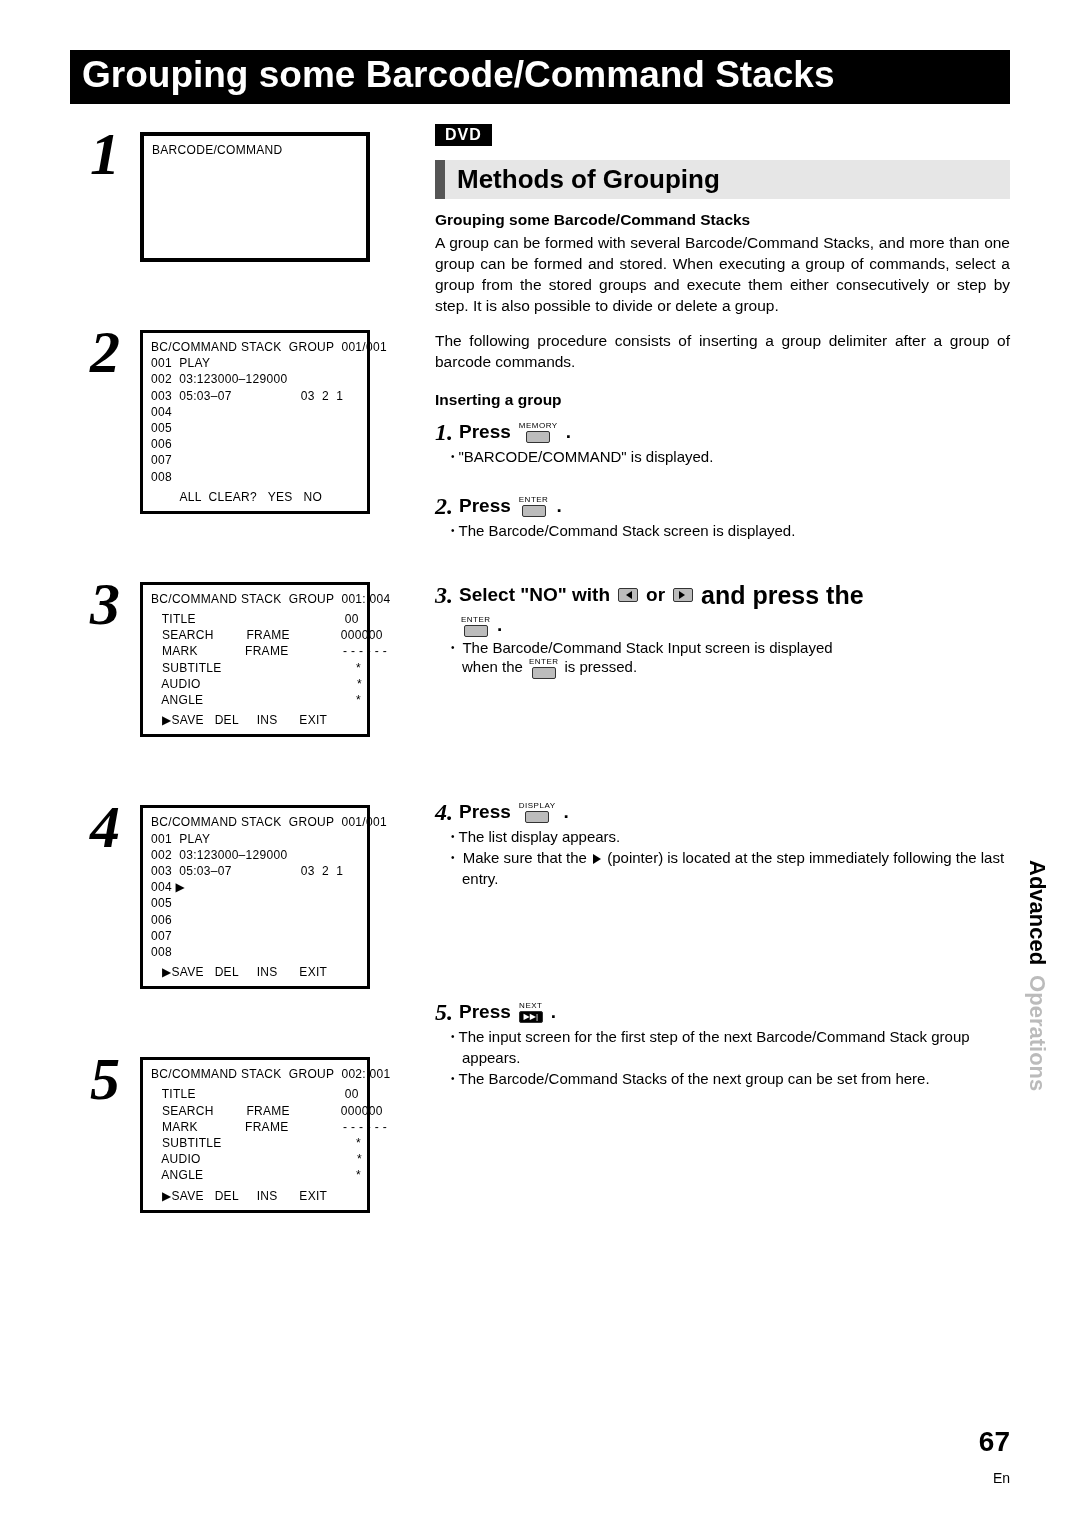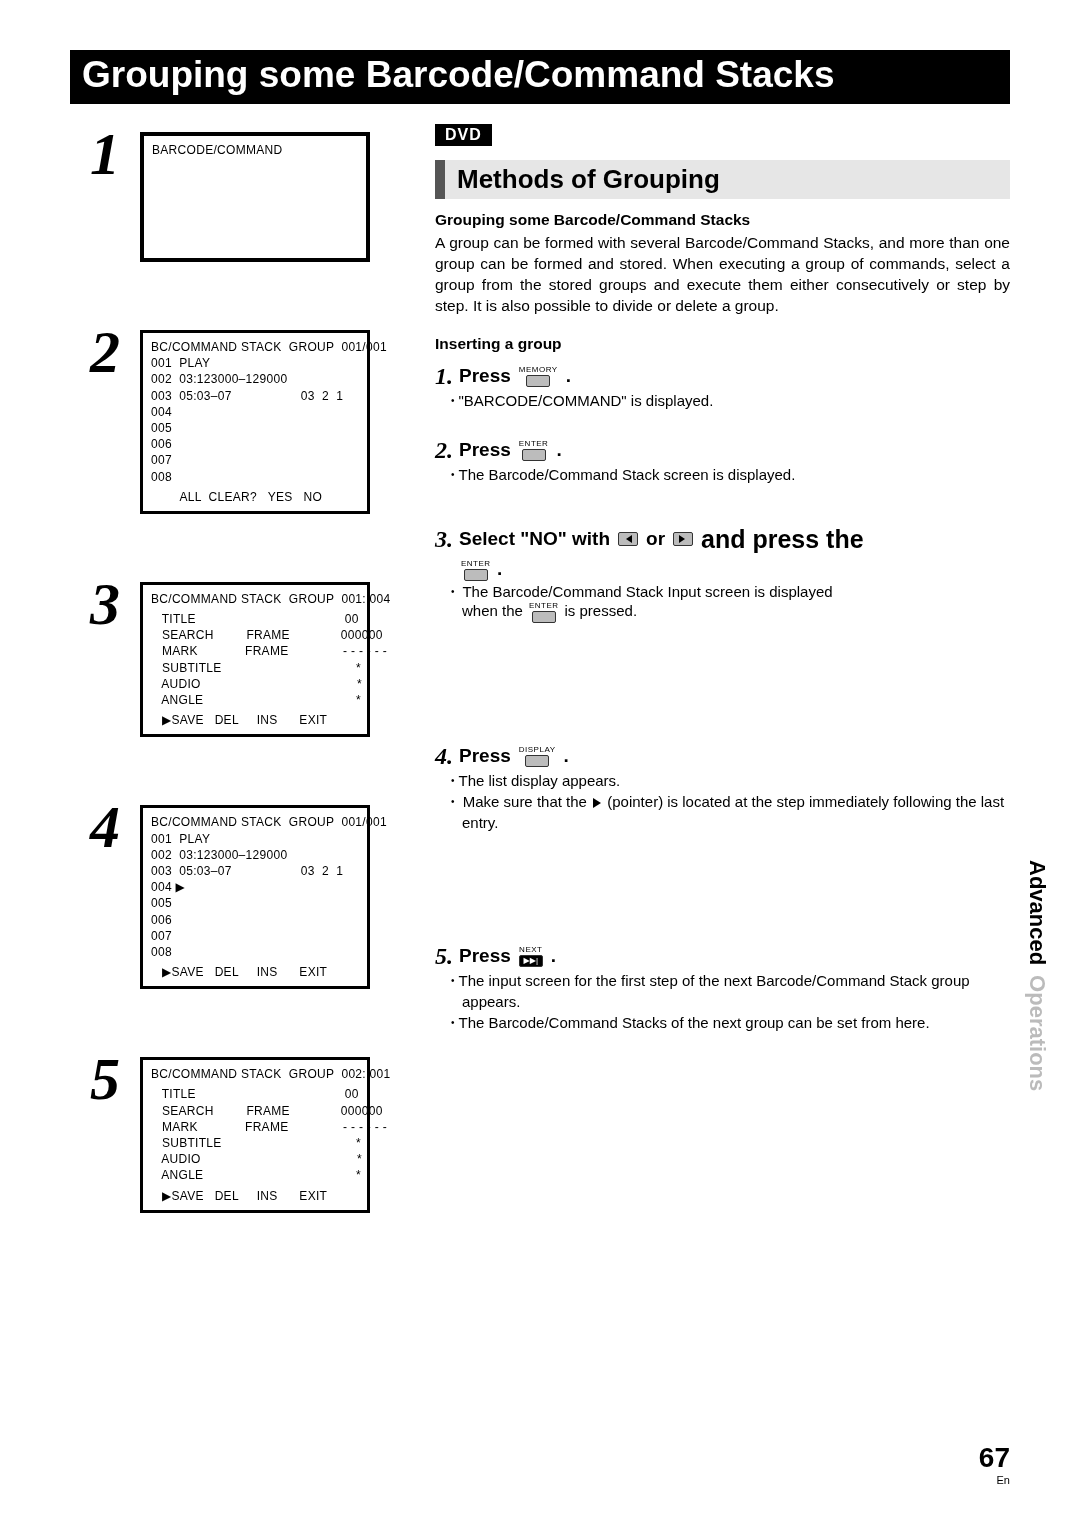--- a/index.html
+++ b/index.html
@@ -198,21 +198,21 @@
   }
   .side-tab .adv { color: #000; }
   .side-tab .ops { color: #bbb; margin-top: 4px; }
   .page-foot {
     position: absolute;
     right: 70px;
     bottom: 40px;
     text-align: right;
   }
   .page-num { font-size: 28px; font-weight: bold; line-height: 1; }
-  .page-lang { font-size: 11px; margin-top: 2px; }
+  .page-lang { font-size: 14px; margin-top: 14px; }
   .plain-bold { font-weight: bold; }
   .period-after { font-size: 19px; font-weight: bold; }
 </style>
 </head>
 <body>
 
 <div class="page">
   <div class="title-banner">Grouping some Barcode/Command Stacks</div>
 
   <div class="columns">
@@ -293,20 +293,21 @@
     <div class="right-col">
       <div class="dvd-badge">DVD</div>
 
       <div class="section-heading">
         <div class="bar"></div>
         <div class="text">Methods of Grouping</div>
       </div>
 
       <div class="subhead">Grouping some Barcode/Command Stacks</div>
       <div class="para">A group can be formed with several Barcode/Command Stacks, and more than one group can be formed and stored. When executing a group of commands, select a group from the stored groups and execute them either consecutively or step by step. It is also possible to divide or delete a group.</div>
+      <div class="para">The following procedure consists of inserting a group delimiter after a group of barcode commands.</div>
 
       <div class="subhead" style="margin-top:18px">Inserting a group</div>
 
       
       <div class="instr" style="margin-top:10px">
         <div class="instr-head">
           <span class="instr-num">1.</span>
           <span class="word-press">Press</span>
           <span class="btn-stack">
             <span class="lbl">MEMORY</span>

